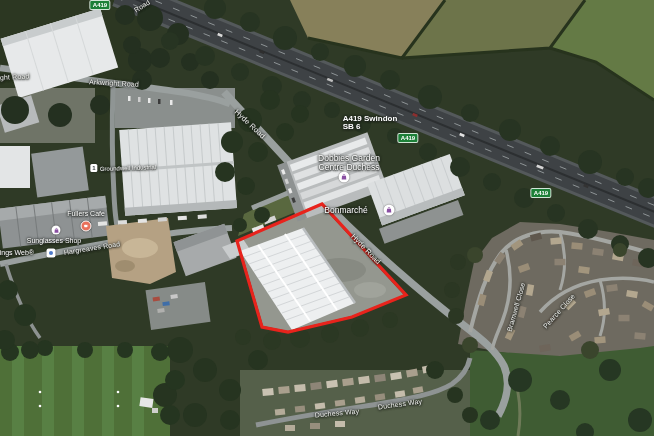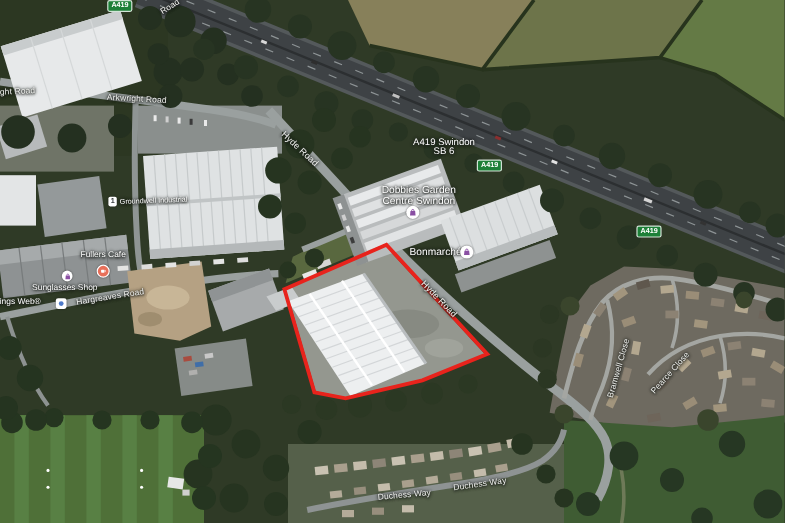--- a/index.html
+++ b/index.html
@@ -7,21 +7,21 @@
          font-family:"Liberation Sans",sans-serif;}
   .stage svg.bg{position:absolute;left:0;top:0;}
   .overlay{position:absolute;left:0;top:0;pointer-events:none;}
   .lbl{position:absolute;white-space:nowrap;color:#fff;
        text-shadow:0 0 2px rgba(28,32,28,.95),0 0 3px rgba(28,32,28,.85),0 1px 2px rgba(28,32,28,.9);}
   .road{font-size:7px;color:#f1f2ef;letter-spacing:.15px;}
   .road-lg{font-size:7.5px;}
   .poi{font-size:7px;}
   .poi-lg{font-size:8.5px;text-align:center;line-height:9px;}
   .poi-sm{font-size:6px;}
-  .mwy{font-size:8px;text-align:center;line-height:7.5px;}
+  .mwy{font-size:8px;line-height:7.5px;font-weight:bold;}
   .badge{position:absolute;background:#1d8038;color:#fff;font-size:6px;font-weight:bold;
          padding:1px 2.5px;border-radius:2px;border:1px solid rgba(255,255,255,.8);
          line-height:6px;transform:translate(-50%,-50%);}
   .picon{position:absolute;display:flex;align-items:center;justify-content:center;
          border-radius:50%;background:#fff;box-shadow:0 0 1.5px rgba(0,0,0,.65);
          transform:translate(-50%,-50%);}
   .picon-cafe{background:#e8705a;border:1px solid #fff;box-shadow:0 0 1.5px rgba(0,0,0,.6);}
   .sq-icon{position:absolute;display:flex;align-items:center;justify-content:center;
            width:9px;height:9px;border-radius:2px;background:#fff;
            box-shadow:0 0 1.5px rgba(0,0,0,.6);transform:translate(-50%,-50%);}
@@ -518,30 +518,30 @@
   <div class="lbl road" style="left:337px;top:413px;transform:translate(-50%,-50%) rotate(-5deg);">Duchess Way</div>
   <div class="lbl road" style="left:400px;top:404px;transform:translate(-50%,-50%) rotate(-8deg);">Duchess Way</div>
 
   <div class="lbl mwy" style="left:370px;top:122px;transform:translate(-50%,-50%);">
     <div>A419 Swindon</div>
     <div>SB 6</div>
   </div>
 
   <div class="lbl poi-lg" style="left:349px;top:163px;transform:translate(-50%,-50%);">
     <div>Dobbies Garden</div>
-    <div>Centre Swindon</div>
+    <div>Centre Duchess</div>
   </div>
   <div class="picon" style="left:344px;top:177px;width:11px;height:11px;">
     <svg width="7" height="7" viewBox="0 0 10 10">
         <path fill="#8a4fa3" d="M2.2 3.4h5.6l.5 5.2H1.7z"></path>
         <path fill="none" stroke="#8a4fa3" stroke-width="1.1" d="M3.6 3.4v-.5a1.4 1.4 0 0 1 2.8 0v.5"></path>
       </svg>
   </div>
 
-  <div class="lbl poi-lg" style="left:363px;top:210px;transform:translate(-50%,-50%);">Bonmarché</div>
+  <div class="lbl poi-lg" style="left:346px;top:210px;transform:translate(-50%,-50%);">Bonmarché</div>
   <div class="picon" style="left:389px;top:210px;width:11px;height:11px;">
     <svg width="7" height="7" viewBox="0 0 10 10">
         <path fill="#8a4fa3" d="M2.2 3.4h5.6l.5 5.2H1.7z"></path>
         <path fill="none" stroke="#8a4fa3" stroke-width="1.1" d="M3.6 3.4v-.5a1.4 1.4 0 0 1 2.8 0v.5"></path>
       </svg>
   </div>
 
   <div class="lbl poi" style="left:86px;top:213px;transform:translate(-50%,-50%);">Fullers Cafe</div>
   <div class="picon picon-cafe" style="left:86px;top:226px;width:9px;height:9px;">
     <svg width="5" height="5" viewBox="0 0 10 10">

